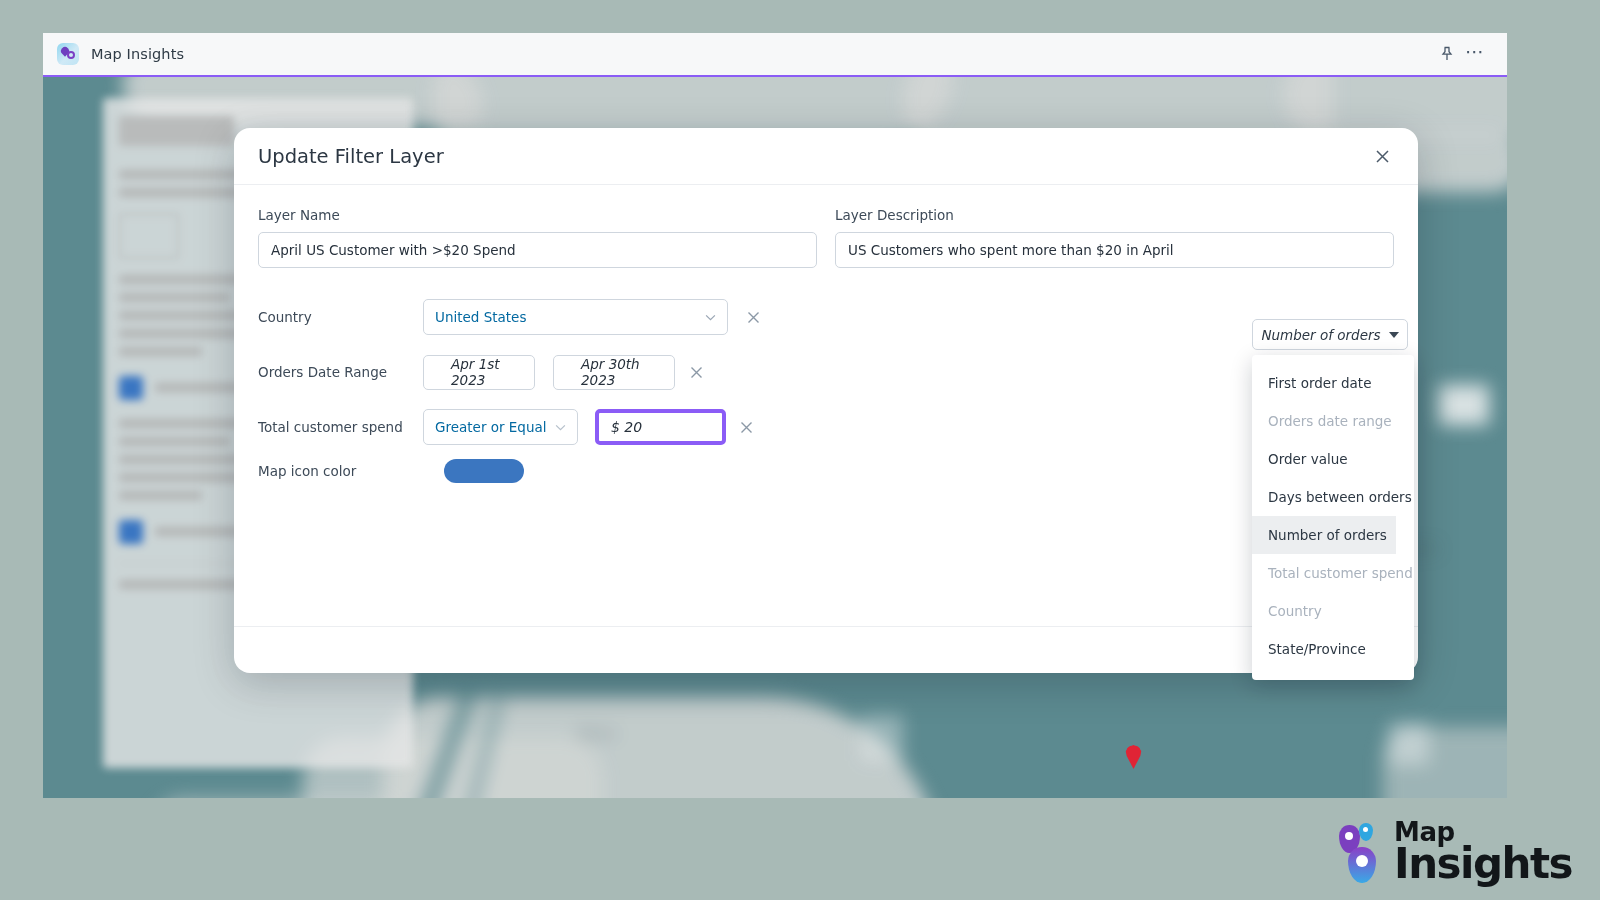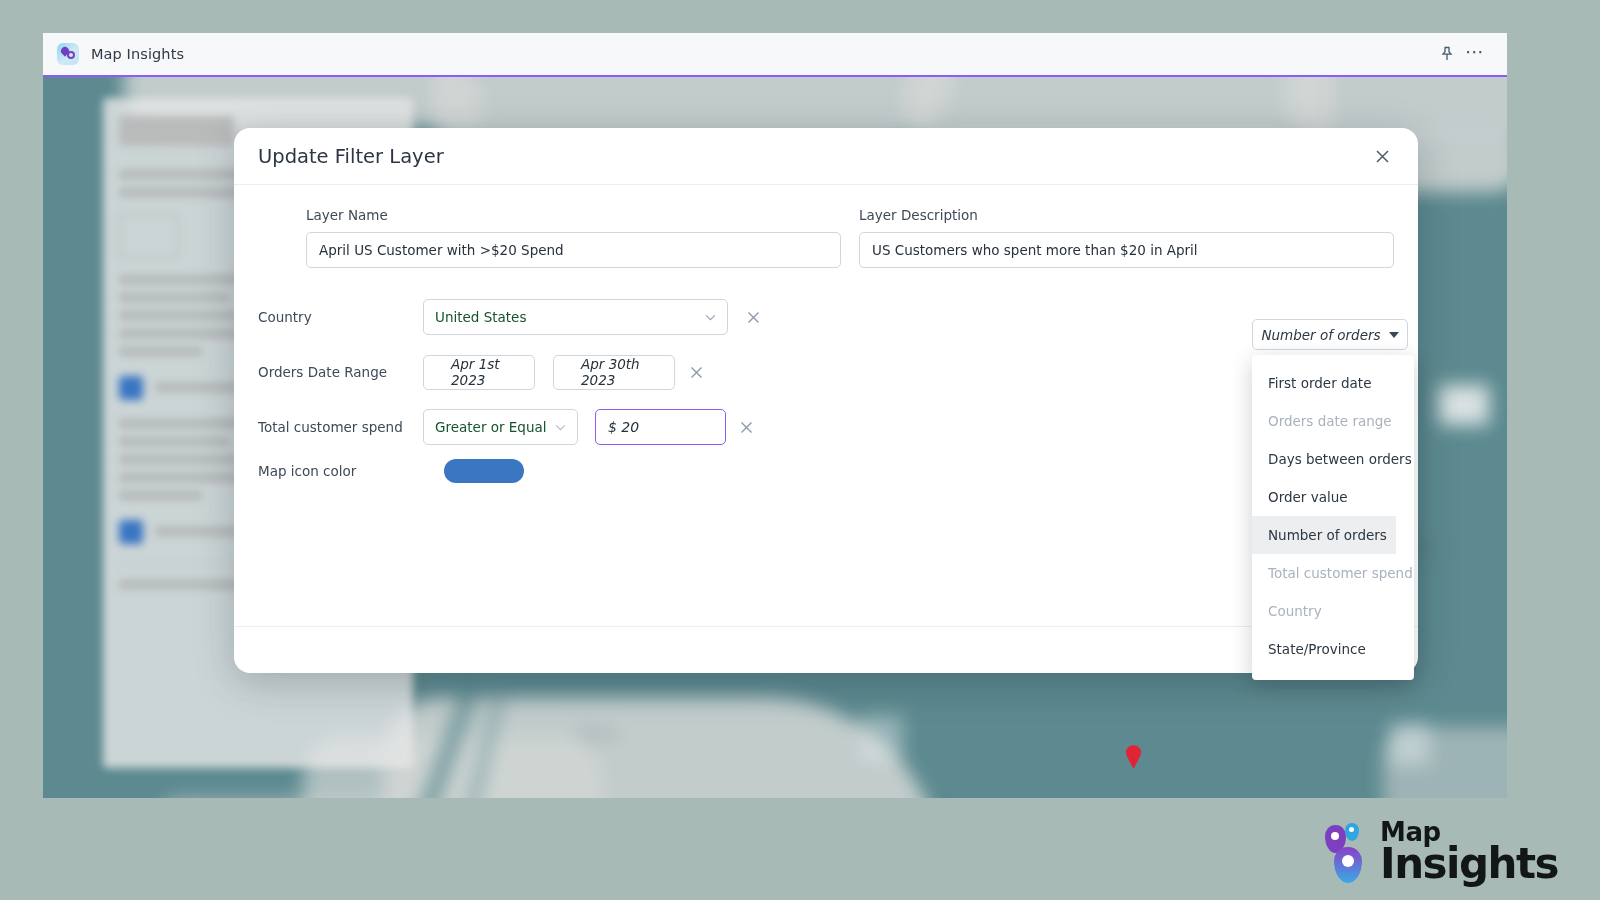--- a/index.html
+++ b/index.html
@@ -136,21 +136,21 @@
   }
   .modal-body { padding: 22px 24px 0 24px; position: relative; height: 440px;}
   .modal-footer {
     position: absolute; left:0; bottom: 0; width: 100%; height: 47px;
     border-top: 1px solid #eceef1;
     display: flex; align-items: center; justify-content: flex-end;
     padding: 0 24px; gap: 10px;
   }
 
   
-  .top-fields { display: flex; gap: 18px; margin-left: 48px; }
+  .top-fields { display: flex; gap: 18px; }
   .field-group { flex: 1; }
   .field-label {
     font-size: 13.5px; color: #3d4a58; margin-bottom: 9px; display:block;
   }
   .text-input {
     width: 100%; height: 36px;
     border: 1px solid #cfd6de; border-radius: 5px;
     padding: 0 12px;
     font-size: 13.5px; color: #27313c;
     font-family: "DejaVu Sans", "Liberation Sans", sans-serif;
@@ -164,34 +164,34 @@
     height: 46px;
   }
   .filter-label {
     width: 165px; flex: none;
     font-size: 13.5px; color: #3d4a58;
   }
   .ctl { position: relative; }
   .select-box {
     height: 36px; border: 1px solid #cfd6de; border-radius: 5px;
     display: flex; align-items: center; padding: 0 11px;
-    font-size: 13.5px; color: #14532d; background: #fff;
+    font-size: 13.5px; color: #0369a1; background: #fff;
   }
   .select-box .sel-val { flex: 1; }
   .chev {
     width: 11px; height: 7px; flex:none; color:#9aa6b4;
   }
   .date-box {
     height: 35px; border: 1px solid #cfd6de; border-radius: 5px;
     display: flex; align-items: center; justify-content: center;
     font-size: 13.5px; color: #27313c; font-style: italic;
     padding: 0 27px;
   }
   .val-box {
-    height: 36px; border: 1px solid #8b5cf6; border-radius: 5px;
+    height: 36px; border: 4px solid #8b5cf6; border-radius: 5px;
     display: flex; align-items: center; padding: 0 12px;
     font-size: 14px; color: #27313c; font-style: italic;
   }
   .remove-x {
     width: 22px; height: 22px;
     display:flex; align-items:center; justify-content:center;
     color: #8b98a6; font-size: 15px; margin-left: 14px; flex:none;
   }
   .swatch-pill {
     width: 80px; height: 24px; border-radius: 12px;
@@ -235,21 +235,21 @@
     height: 38px;
     display: flex; align-items: center;
     padding: 0 16px;
     font-size: 13.5px; color: #2c3743;
     white-space: nowrap;
   }
   .dd-item.disabled { color: #a9b2bd; }
   .dd-item.active { background: #eceef0; }
 
   .logo-brand {
-    position: absolute; right: 42px; bottom: 16px;
+    position: absolute; right: 28px; bottom: 16px;
     display: flex; align-items: center; gap: 9px;
   }
   .brand-pins { position: relative; width: 46px; height: 60px; flex:none;}
   .brand-pins .bp {
     position: absolute; border-radius: 50% 50% 50% 50% / 40% 40% 62% 62%;
   }
   .brand-text { line-height: .92; }
   .brand-map { font-size: 26px; color: #121619; font-weight: 700; letter-spacing: -.5px;}
   .brand-ins { font-size: 42px; color: #121619; font-weight: 700; letter-spacing: -1.5px;}
 </style>
@@ -412,22 +412,22 @@
         </div>
 
         <div class="add-filter-wrap">
           <div class="add-filter-btn">
             <span>Number of orders</span>
             <span class="caret-down"></span>
           </div>
           <div class="dropdown-menu">
             <div class="dd-item">First order date</div>
             <div class="dd-item disabled">Orders date range</div>
+            <div class="dd-item">Order value</div>
             <div class="dd-item">Days between orders</div>
-            <div class="dd-item">Order value</div>
             <div class="dd-item active">Number of orders</div>
             <div class="dd-item disabled">Total customer spend</div>
             <div class="dd-item disabled">Country</div>
             <div class="dd-item">State/Province</div>
           </div>
         </div>
 
       </div>
 
       <div class="modal-footer"></div>

